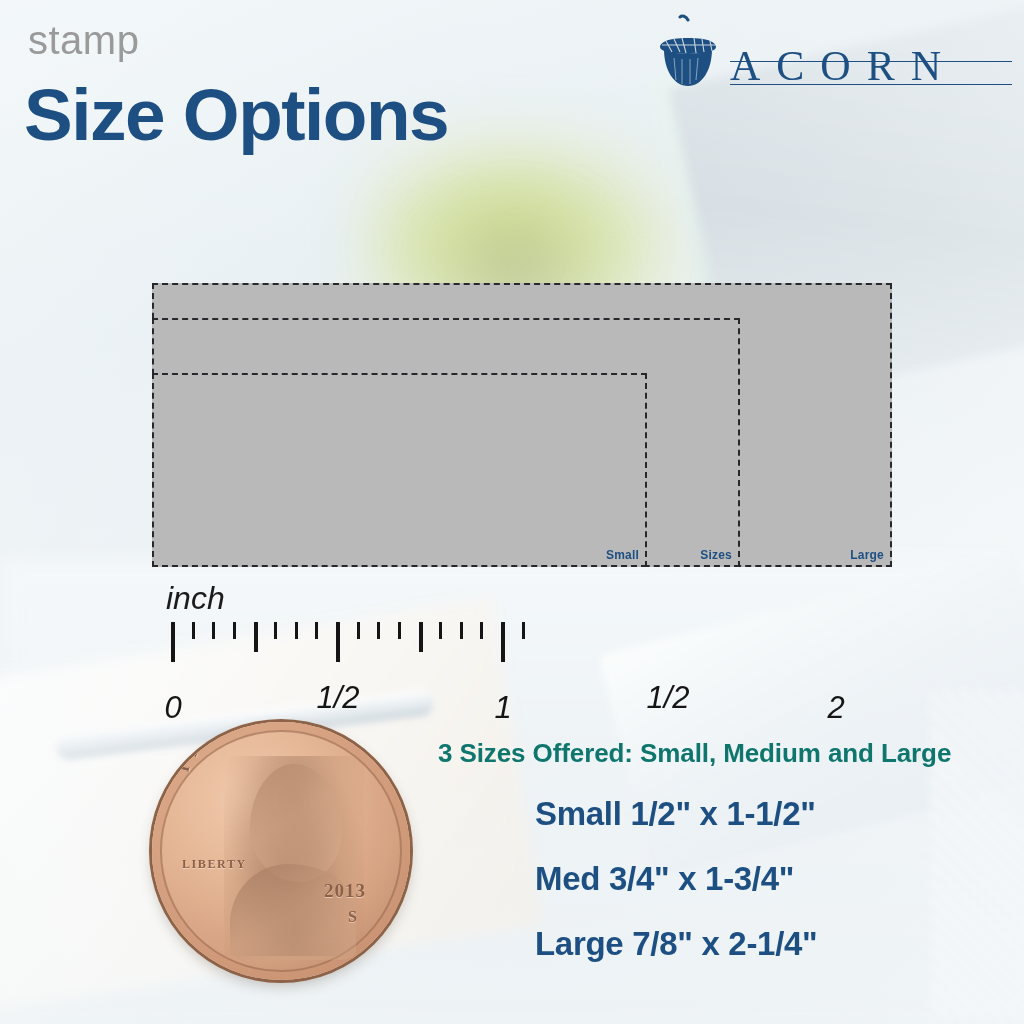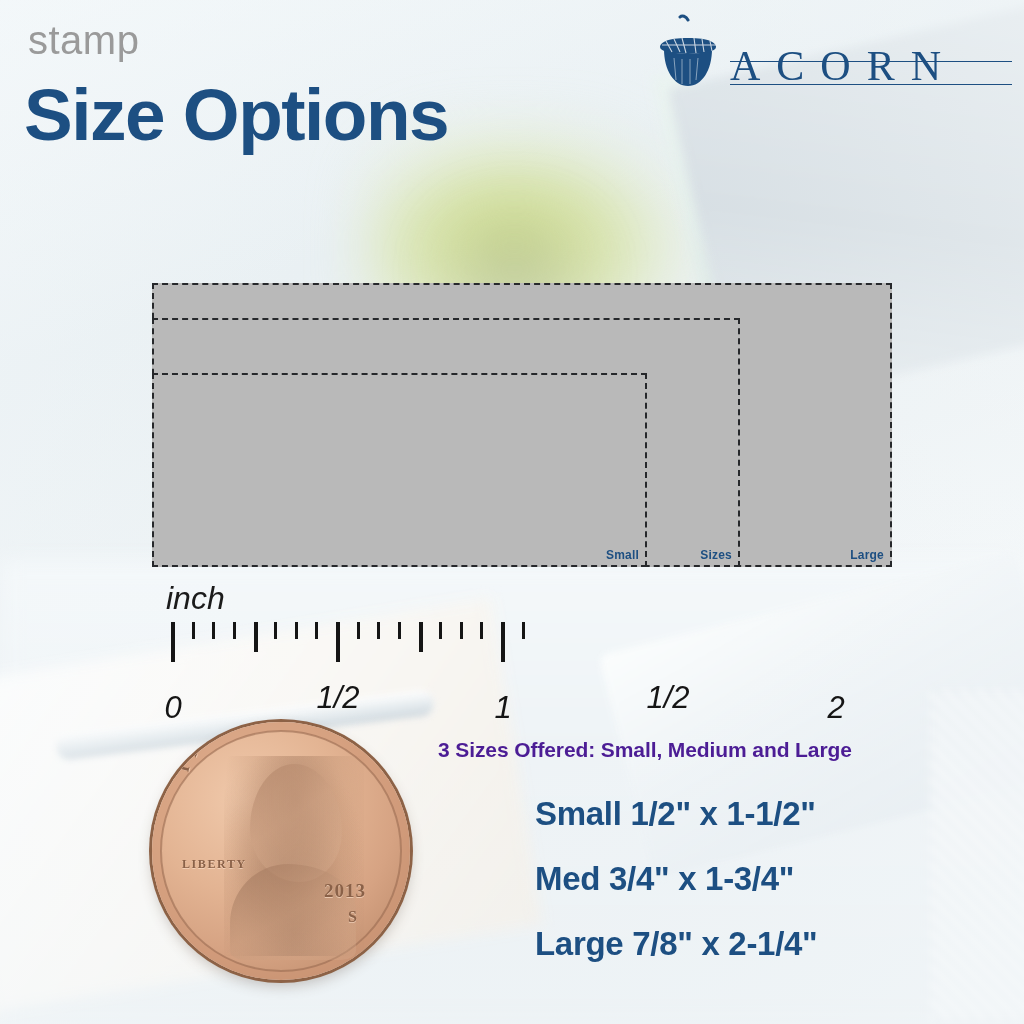--- a/index.html
+++ b/index.html
@@ -188,21 +188,21 @@
   }
   #lincoln-bust {
     position:absolute; left:6px; top:108px; width:126px; height:96px;
     border-radius:46% 54% 12% 12% / 62% 48% 10% 10%;
     background:linear-gradient(150deg, rgba(162,120,94,.75) 0%, rgba(198,154,124,.5) 50%, rgba(222,182,152,.25) 100%);
   }
 
   
   #sizes-offered {
     position:absolute; left:438px; top:738px;
-    font-size:21px; font-weight:bold; color:#4c1d95;
+    font-size:26px; font-weight:bold; color:#0f766e;
     letter-spacing:-.1px;
   }
   .size-line {
     position:absolute; left:535px;
     font-size:33px; font-weight:bold; color:#1d4f82;
     letter-spacing:-.3px; white-space:nowrap;
   }
   #line-small { top:795px; }
   #line-med   { top:860px; }
   #line-large { top:925px; }

